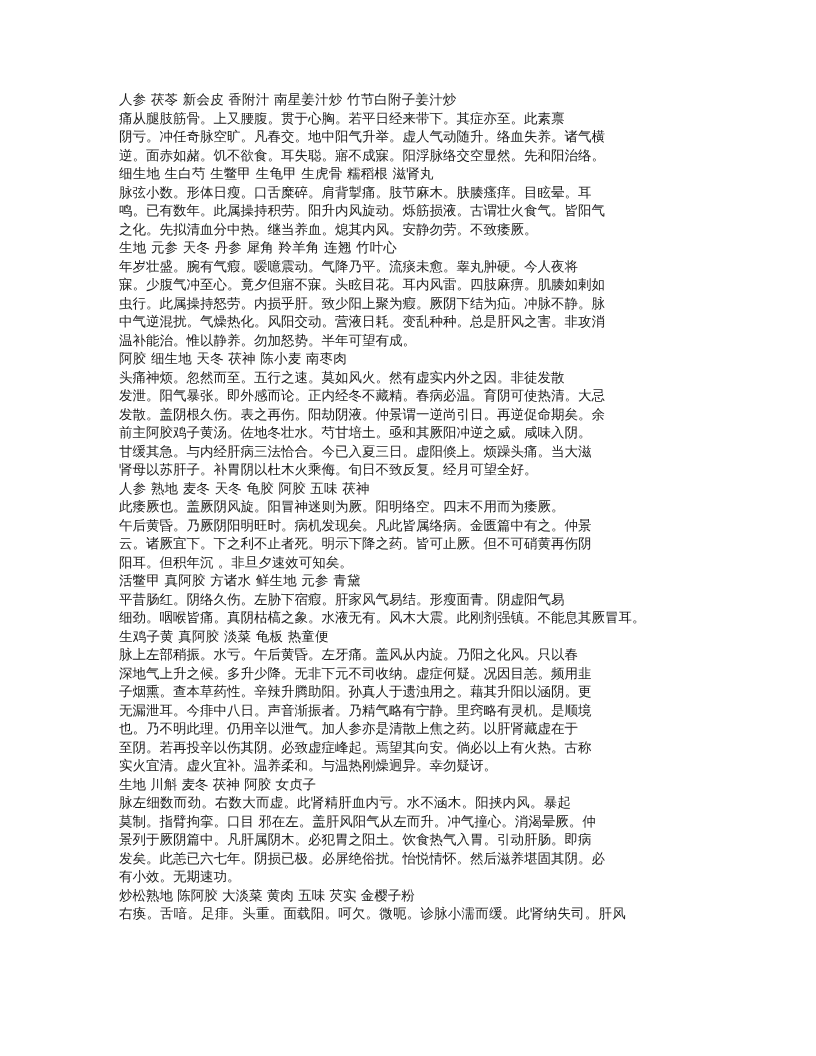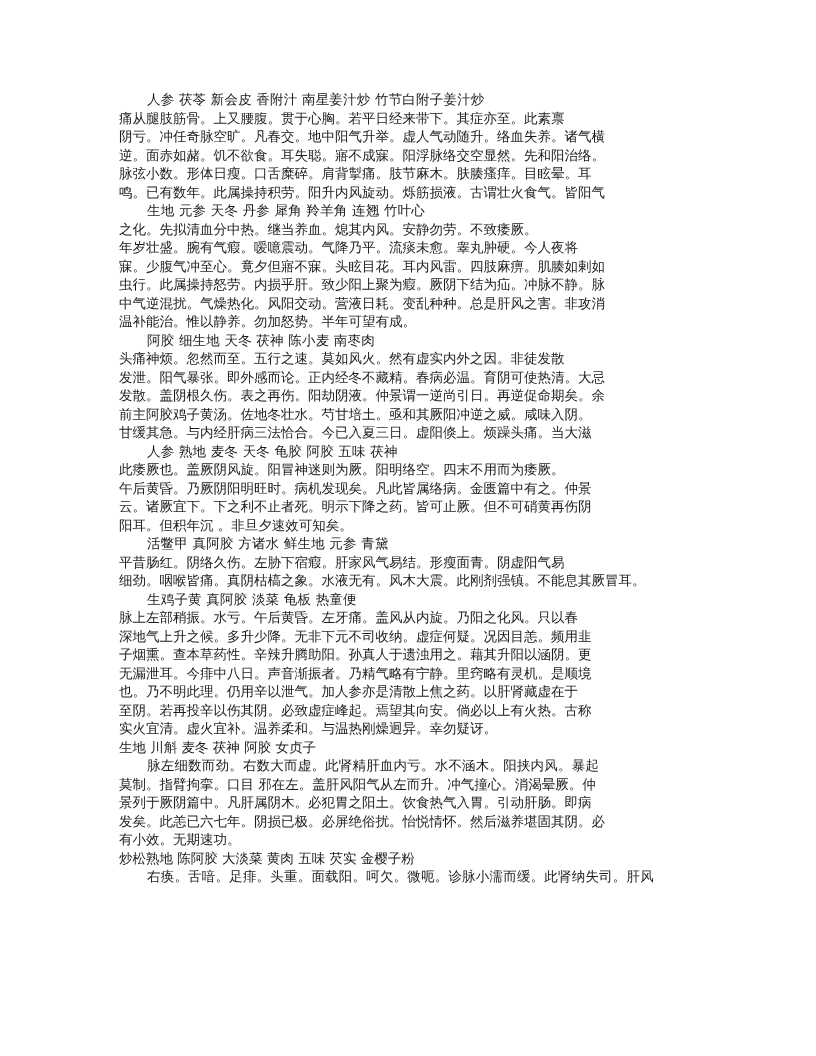--- a/index.html
+++ b/index.html
@@ -32,47 +32,48 @@
   .line {
     font-size: 13.5px;
     line-height: 18.5px;
     letter-spacing: 0px;
     white-space: pre-wrap;
     color: #1b1b1b;
     font-weight: 400;
   }
   .line.herbs {
     letter-spacing: 0.2px;
-    margin-left: 28px;
   }
 </style>
 </head>
 <body>
 
 <div id="page">
   <div id="text-body">
       <div class="line herbs">人参 茯苓 新会皮 香附汁 南星姜汁炒 竹节白附子姜汁炒</div>
       <div class="line">痛从腿肢筋骨。上又腰腹。贯于心胸。若平日经来带下。其症亦至。此素禀</div>
       <div class="line">阴亏。冲任奇脉空旷。凡春交。地中阳气升举。虚人气动随升。络血失养。诸气横</div>
       <div class="line">逆。面赤如赭。饥不欲食。耳失聪。寤不成寐。阳浮脉络交空显然。先和阳治络。</div>
+      <div class="line herbs">细生地 生白芍 生鳖甲 生龟甲 生虎骨 糯稻根 滋肾丸</div>
       <div class="line">脉弦小数。形体日瘦。口舌糜碎。肩背掣痛。肢节麻木。肤腠瘙痒。目眩晕。耳</div>
       <div class="line">鸣。已有数年。此属操持积劳。阳升内风旋动。烁筋损液。古谓壮火食气。皆阳气</div>
+      <div class="line">之化。先拟清血分中热。继当养血。熄其内风。安静勿劳。不致痿厥。</div>
       <div class="line herbs">生地 元参 天冬 丹参 犀角 羚羊角 连翘 竹叶心</div>
-      <div class="line">之化。先拟清血分中热。继当养血。熄其内风。安静勿劳。不致痿厥。</div>
       <div class="line">年岁壮盛。腕有气瘕。嗳噫震动。气降乃平。流痰未愈。睾丸肿硬。今人夜将</div>
       <div class="line">寐。少腹气冲至心。竟夕但寤不寐。头眩目花。耳内风雷。四肢麻痹。肌腠如剌如</div>
       <div class="line">虫行。此属操持怒劳。内损乎肝。致少阳上聚为瘕。厥阴下结为疝。冲脉不静。脉</div>
       <div class="line">中气逆混扰。气燥热化。风阳交动。营液日耗。变乱种种。总是肝风之害。非攻消</div>
       <div class="line">温补能治。惟以静养。勿加怒势。半年可望有成。</div>
       <div class="line herbs">阿胶 细生地 天冬 茯神 陈小麦 南枣肉</div>
       <div class="line">头痛神烦。忽然而至。五行之速。莫如风火。然有虚实内外之因。非徒发散</div>
       <div class="line">发泄。阳气暴张。即外感而论。正内经冬不藏精。春病必温。育阴可使热清。大忌</div>
       <div class="line">发散。盖阴根久伤。表之再伤。阳劫阴液。仲景谓一逆尚引日。再逆促命期矣。余</div>
       <div class="line">前主阿胶鸡子黄汤。佐地冬壮水。芍甘培土。亟和其厥阳冲逆之威。咸味入阴。</div>
       <div class="line">甘缓其急。与内经肝病三法恰合。今已入夏三日。虚阳倏上。烦躁头痛。当大滋</div>
+      <div class="line">肾母以苏肝子。补胃阴以杜木火乘侮。旬日不致反复。经月可望全好。</div>
       <div class="line herbs">人参 熟地 麦冬 天冬 龟胶 阿胶 五味 茯神</div>
       <div class="line">此痿厥也。盖厥阴风旋。阳冒神迷则为厥。阳明络空。四末不用而为痿厥。</div>
       <div class="line">午后黄昏。乃厥阴阳明旺时。病机发现矣。凡此皆属络病。金匮篇中有之。仲景</div>
       <div class="line">云。诸厥宜下。下之利不止者死。明示下降之药。皆可止厥。但不可硝黄再伤阴</div>
       <div class="line">阳耳。但积年沉 。非旦夕速效可知矣。</div>
       <div class="line herbs">活鳖甲 真阿胶 方诸水 鲜生地 元参 青黛</div>
       <div class="line">平昔肠红。阴络久伤。左胁下宿瘕。肝家风气易结。形瘦面青。阴虚阳气易</div>
       <div class="line">细劲。咽喉皆痛。真阴枯槁之象。水液无有。风木大震。此刚剂强镇。不能息其厥冒耳。</div>
       <div class="line herbs">生鸡子黄 真阿胶 淡菜 龟板 热童便</div>
       <div class="line">脉上左部稍振。水亏。午后黄昏。左牙痛。盖风从内旋。乃阳之化风。只以春</div>

